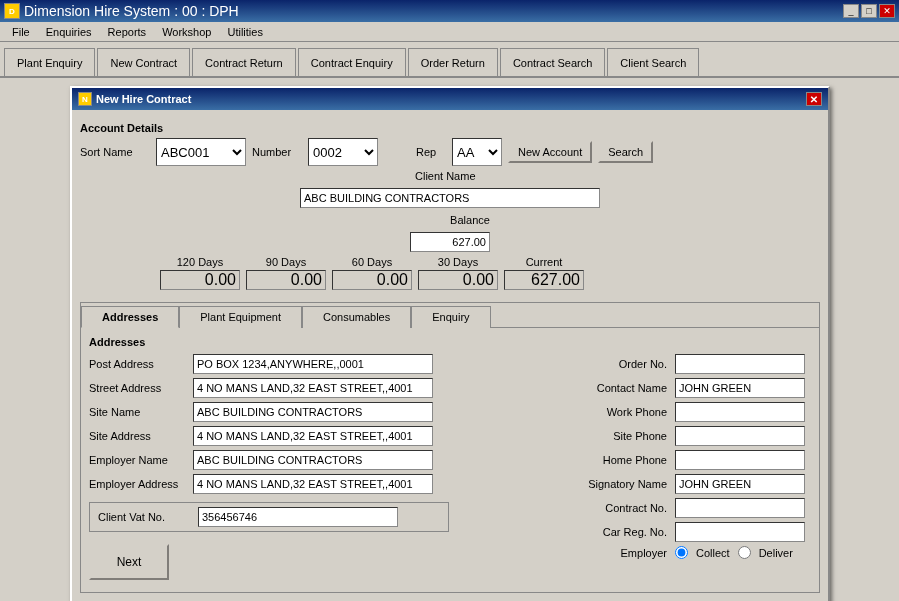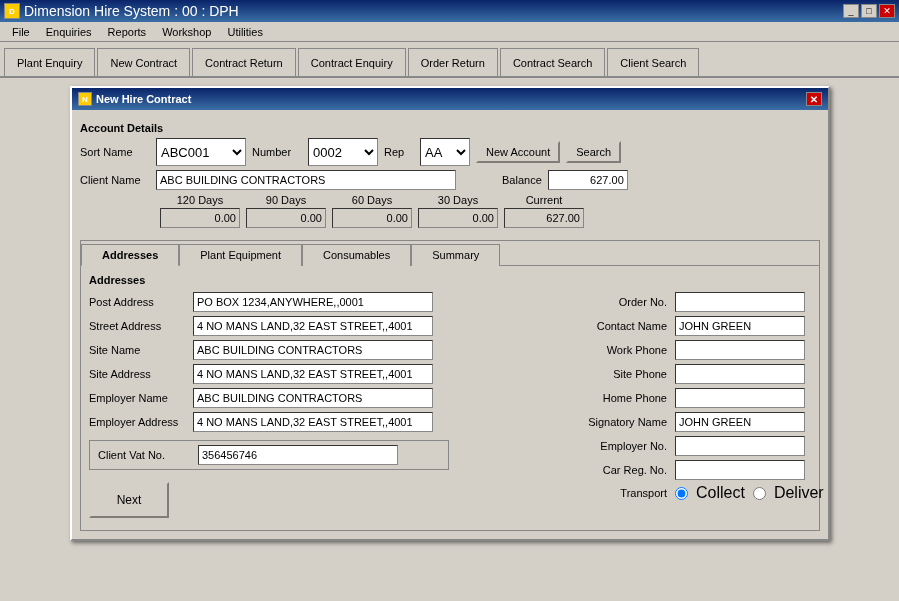--- a/index.html
+++ b/index.html
@@ -213,21 +213,21 @@
     }
     .day-label {
       font-size: 11px;
       text-align: center;
     }
     .day-field {
       border: 1px inset #888;
       background: #d4d0c8;
       height: 20px;
       padding: 1px 3px;
-      font-size: 11px;
+      font-size: 16px;
       width: 80px;
       text-align: right;
       font-family: 'Tahoma', 'Arial', sans-serif;
     }
 
     
     .separator {
       height: 8px;
     }
 
@@ -308,21 +308,21 @@
       font-size: 11px;
       width: 130px;
       font-family: 'Tahoma', 'Arial', sans-serif;
     }
     .radio-group {
       display: flex;
       align-items: center;
       gap: 8px;
     }
     .radio-label {
-      font-size: 16px;
+      font-size: 11px;
     }
 
     
     .next-row {
       margin-top: 8px;
       padding: 4px 0;
     }
   </style>
 </head>
 <body>
@@ -377,30 +377,30 @@
 
         <div style="display:flex; align-items:center; gap:6px; margin-bottom:4px; position:relative;">
           <span class="field-label">Sort Name</span>
           <select class="select-input" style="width:90px;">
             <option>ABC001</option>
           </select>
           <span class="field-label" style="min-width:50px;">Number</span>
           <select class="select-input" style="width:70px;">
             <option>0002</option>
           </select>
-          <span class="field-label" style="min-width:30px;">Rep</span>
+          <span class="field-label" style="min-width:30px;margin-left:32px;">Rep</span>
           <select class="select-input" style="width:50px;">
             <option>AA</option>
           </select>
           <button class="win-btn">New Account</button>
           <button class="win-btn">Search</button>
 
         </div>
 
-        <div style="display:flex; align-items:center; gap:6px; margin-bottom:4px;">
+        <div style="display:flex; align-items:center; gap:6px; margin-bottom:4px;flex-direction:column;">
           <span class="field-label">Client Name</span>
           <input type="text" class="text-input" style="width: 300px;" value="ABC BUILDING CONTRACTORS">
           <span style="font-size:11px; margin-left:40px;">Balance</span>
           <input type="text" class="balance-field" value="627.00" style="">
         </div>
 
         <div style="display:flex; align-items:center; gap:6px; margin-bottom:2px; padding-left:80px;">
           <span class="day-label" style="width:80px; text-align:center;">120 Days</span>
           <span class="day-label" style="width:80px; text-align:center;">90 Days</span>
           <span class="day-label" style="width:80px; text-align:center;">60 Days</span>
@@ -417,21 +417,21 @@
         </div>
       </div>
 
       <div class="separator"></div>
 
       <div class="tab-panel">
         <div class="tab-headers">
           <div class="tab-header active">Addresses</div>
           <div class="tab-header">Plant Equipment</div>
           <div class="tab-header">Consumables</div>
-          <div class="tab-header">Summary</div>
+          <div class="tab-header">Enquiry</div>
         </div>
 
         <div class="tab-content">
           <div class="section-label" style="margin-bottom:6px;">Addresses</div>
 
           <div class="addresses-section">
 
             <div class="addresses-left">
 
               <div class="addr-row">
@@ -488,30 +488,30 @@
               </div>
               <div class="addr-row">
                 <span class="right-label">Home Phone</span>
                 <input type="text" class="right-input" value="" style="">
               </div>
               <div class="addr-row">
                 <span class="right-label">Signatory Name</span>
                 <input type="text" class="right-input" value="JOHN GREEN" style="">
               </div>
               <div class="addr-row">
-                <span class="right-label">Employer No.</span>
+                <span class="right-label">Contract No.</span>
                 <input type="text" class="right-input" value="" style="">
               </div>
               <div class="addr-row">
                 <span class="right-label">Car Reg. No.</span>
                 <input type="text" class="right-input" value="" style="">
               </div>
 
               <div class="addr-row">
-                <span class="right-label">Transport</span>
+                <span class="right-label">Employer</span>
                 <div class="radio-group">
                   <input type="radio" name="transport" checked="" style="">
                   <span class="radio-label">Collect</span>
                   <input type="radio" name="transport" style="">
                   <span class="radio-label">Deliver</span>
                 </div>
               </div>
             </div>
           </div>
         </div>

